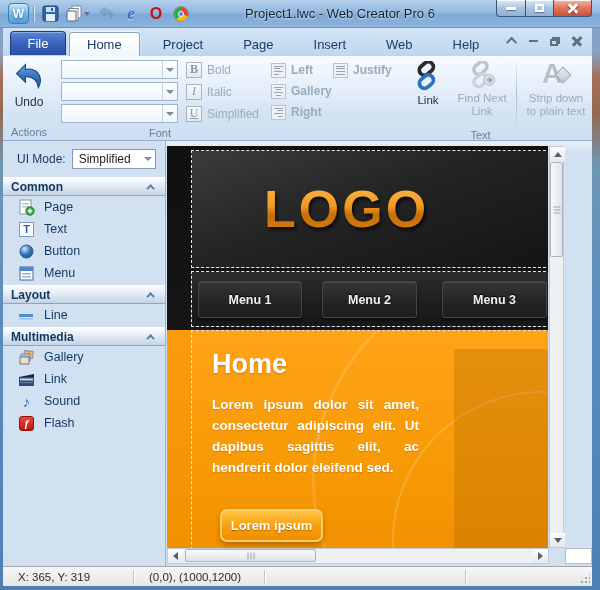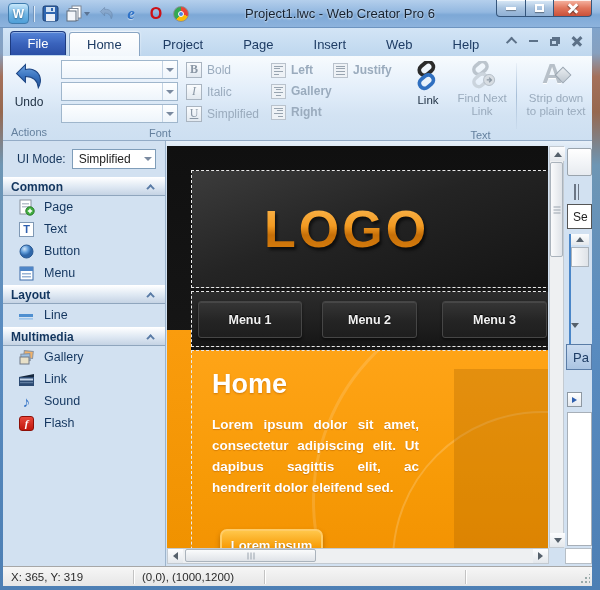--- a/index.html
+++ b/index.html
@@ -110,21 +110,21 @@
   .side-item .lab { font-size:12.5px; color:#14365f; }
   .note-glyph { color:#2f6fc4; font-size:15px; font-weight:bold; }
   .flash-sq { width:15px; height:15px; border-radius:3px; background:linear-gradient(180deg,#e8473a,#c0160c); border:1px solid #8e0f07;
     color:#fff; font:italic bold 11px "Liberation Serif", serif; display:flex; align-items:center; justify-content:center; }
   .ttool { width:15px; height:15px; background:#fff; border:1px solid #7f98b4; color:#2f5fae; font-weight:bold; font-size:11px;
     display:flex; align-items:center; justify-content:center; }
 
   
   .canvas { position:absolute; left:164px; top:5px; width:381px; height:402px; background:linear-gradient(180deg,#101010,#1c1c1c); overflow:hidden; }
   .strip-orange { position:absolute; left:0; top:184px; width:24px; height:218px; background:linear-gradient(180deg,#fa9c0d,#f09200); }
-  .block { position:absolute; left:24px; right:-3px; border:1px dashed #e9e9e9;margin-top:20px; }
+  .block { position:absolute; left:24px; right:-3px; border:1px dashed #e9e9e9; }
   .header-block { top:4px; height:118px; background:linear-gradient(160deg,#3c3c3c,#242424 45%,#141414); }
   .logo-text { position:absolute; left:72px; top:28px; font-weight:bold; font-size:52px; letter-spacing:3px;
     background:linear-gradient(180deg,#fbb750 8%,#f29a22 45%,#c66f08 60%,#e08410); -webkit-background-clip:text; background-clip:text;
     color:transparent; -webkit-text-fill-color:transparent; filter:drop-shadow(2px 3px 1.5px rgba(0,0,0,.6)); }
   .menu-block { top:125px; height:56px; background:linear-gradient(180deg,#2c2c2c,#161616); }
   .menu-btn { position:absolute; top:9px; height:37px; border:1px solid #464646; border-radius:3px;
     background:linear-gradient(180deg,#363636,#242424 55%,#1e1e1e); box-shadow:inset 0 1px 0 rgba(255,255,255,.09), 0 2px 3px rgba(0,0,0,.5);
     color:#f2f2f2; font-weight:bold; font-size:12.5px; display:flex; align-items:center; justify-content:center; text-shadow:0 -1px 1px #000; }
   .m1 { left:6px; width:104px; } .m2 { left:130px; width:95px; } .m3 { left:250px; width:105px; }
   .content-block { top:184px; height:240px; border-bottom:none; background:linear-gradient(180deg,#ffa417 0%,#f79a06 55%,#f18f00 100%); overflow:hidden; }
@@ -171,21 +171,21 @@
   .rp-patab { position:absolute; left:1px; top:198px; width:26px; height:26px; background:linear-gradient(180deg,#ccdcf0,#aac4e2); border:1px solid #5a7ca6;
     font-size:13px; color:#1e3least; color:#1e3c64; display:flex; align-items:center; padding-left:6px; overflow:hidden; }
   .rp-arrowbtn { position:absolute; left:2px; top:246px; width:15px; height:15px; background:linear-gradient(180deg,#fff,#e4e9ef); border:1px solid #8e98a2; display:flex; align-items:center; justify-content:center; }
   .rp-arrowbtn .tri.rt { border-left-color:#2f5fae; border-top-width:3px; border-bottom-width:3px; border-left-width:5px; }
   .rp-white { position:absolute; left:2px; top:266px; width:25px; height:134px; background:#fff; border:1px solid #a7afb8; }
   .corner-box { position:absolute; left:562px; top:407px; width:27px; height:16px; background:#fff; border:1px solid #b6bec6; }
 
   
   .statusbar { position:absolute; left:3px; top:566px; right:8px; height:20px; background:linear-gradient(180deg,#f6f6f6,#e6e6e6);
     border-top:1px solid #a7a7a7; display:flex; align-items:center; font-size:11.5px; color:#2a2a2a; }
-  .st-cell { padding:0 8px; } .st-cursor { width:130px; } .st-bounds { width:130px; }
+  .st-cell { padding:0 15px; } .st-cursor { width:130px; } .st-bounds { width:130px; }
   .st-sep { width:1px; height:14px; background:#c3c3c3; box-shadow:1px 0 0 #fff; }
   .grip-dots { position:absolute; right:2px; bottom:2px; width:10px; height:10px;
     background:radial-gradient(circle at 2px 8px,#9aa 1px,transparent 1.4px), radial-gradient(circle at 6px 8px,#9aa 1px,transparent 1.4px),
                radial-gradient(circle at 10px 8px,#9aa 1px,transparent 1.4px), radial-gradient(circle at 6px 4px,#9aa 1px,transparent 1.4px),
                radial-gradient(circle at 10px 4px,#9aa 1px,transparent 1.4px), radial-gradient(circle at 10px 0px,#9aa 1px,transparent 1.4px); }
 </style>
 </head>
 <body>
 
 <div id="win">
@@ -581,40 +581,20 @@
             <i></i>
             <i></i>
             <i></i>
           </span>
         </div>
       <div class="sb-btn rte">
           <span class="tri rt"></span>
         </div>
     </div>
 
-    <div class="rpanel">
-      <div class="rp-topbtn"></div>
-      <div class="rp-handle">
-          <i></i>
-          <i></i>
-        </div>
-      <div class="rp-setab">Se</div>
-      <div class="rp-scroll">
-        <div class="sb-btn">
-            <span class="tri up"></span>
-          </div>
-        <div class="rp-sthumb"></div>
-      </div>
-      <div class="rp-dn"><span class="tri dn"></span></div>
-      <div class="rp-patab">Pa</div>
-      <div class="rp-arrowbtn">
-          <span class="tri rt"></span>
-        </div>
-      <div class="rp-white"></div>
-    </div>
     <div class="corner-box"></div>
   </div>
 
   <div class="statusbar">
     <div class="st-cell st-cursor">X: 365, Y: 319</div>
     <div class="st-sep"></div>
     <div class="st-cell st-bounds">(0,0), (1000,1200)</div>
     <div class="st-sep"></div>
     <div class="st-sep" style="margin-left:200px"></div>
     <div class="grip-dots"></div>

